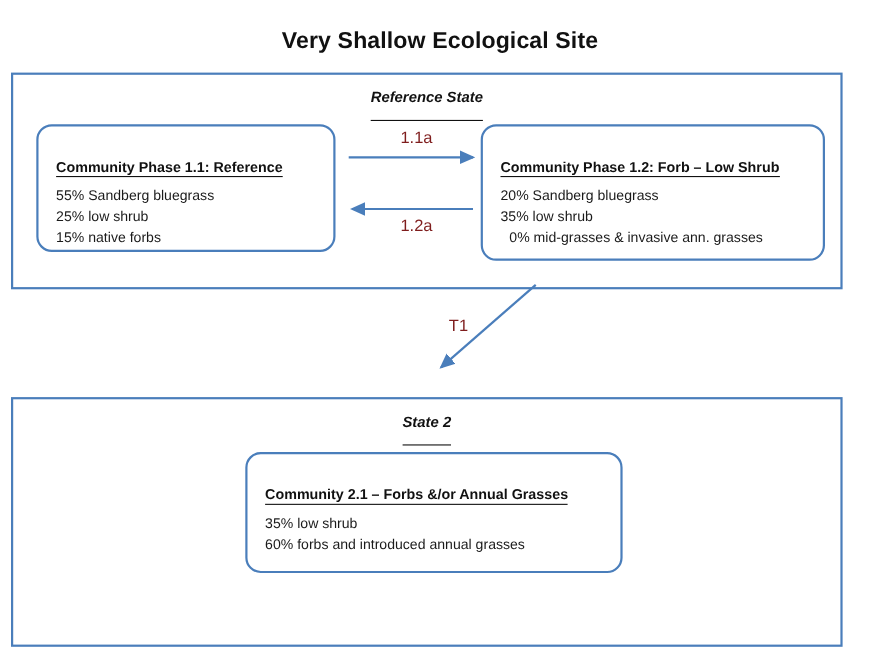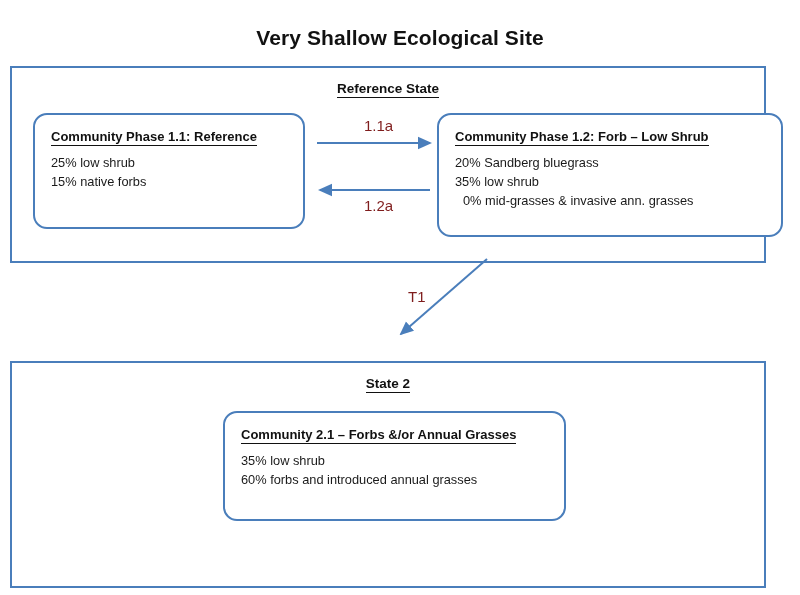--- a/index.html
+++ b/index.html
@@ -60,42 +60,43 @@
     top: 13px;
     left: 0;
     width: 100%;
     text-align: center;
     font-size: 13.5px;
     font-weight: bold;
     color: #111111;
   }
   .state-heading span {
     border-bottom: 1.6px solid #111111;
-    padding-bottom: 1px;
+    padding-bottom: 13px;
+    font-style: italic;
   }
 
   
   .phase-box {
     position: absolute;
     border: 2px solid #4a7ebb;
     border-radius: 14px;
     background: #ffffff;
     box-sizing: border-box;
-    padding: 12px 14px 10px 16px;
+    padding: 28px 14px 10px 16px;
   }
   #phase-11 {
     left: 33px;
     top: 113px;
     width: 272px;
     height: 116px;
   }
   #phase-12 {
     left: 437px;
     top: 113px;
-    width: 346px;
+    width: 313px;
     height: 124px;
   }
   #phase-21 {
     left: 223px;
     top: 411px;
     width: 343px;
     height: 110px;
   }
 
   .phase-title {
@@ -150,20 +151,21 @@
 
   <div class="state-box" id="state-reference">
     <div class="state-heading">
       <span>Reference State</span>
     </div>
   </div>
 
   <div class="phase-box" id="phase-11">
     <div class="phase-title">Community Phase 1.1: Reference</div>
     <div class="phase-lines">
+      <div class="phase-line">55% Sandberg bluegrass</div>
       <div class="phase-line">25% low shrub</div>
       <div class="phase-line">15% native forbs</div>
     </div>
   </div>
 
   <div class="phase-box" id="phase-12">
     <div class="phase-title">Community Phase 1.2: Forb – Low Shrub</div>
     <div class="phase-lines">
       <div class="phase-line">20% Sandberg bluegrass</div>
       <div class="phase-line">35% low shrub</div>

